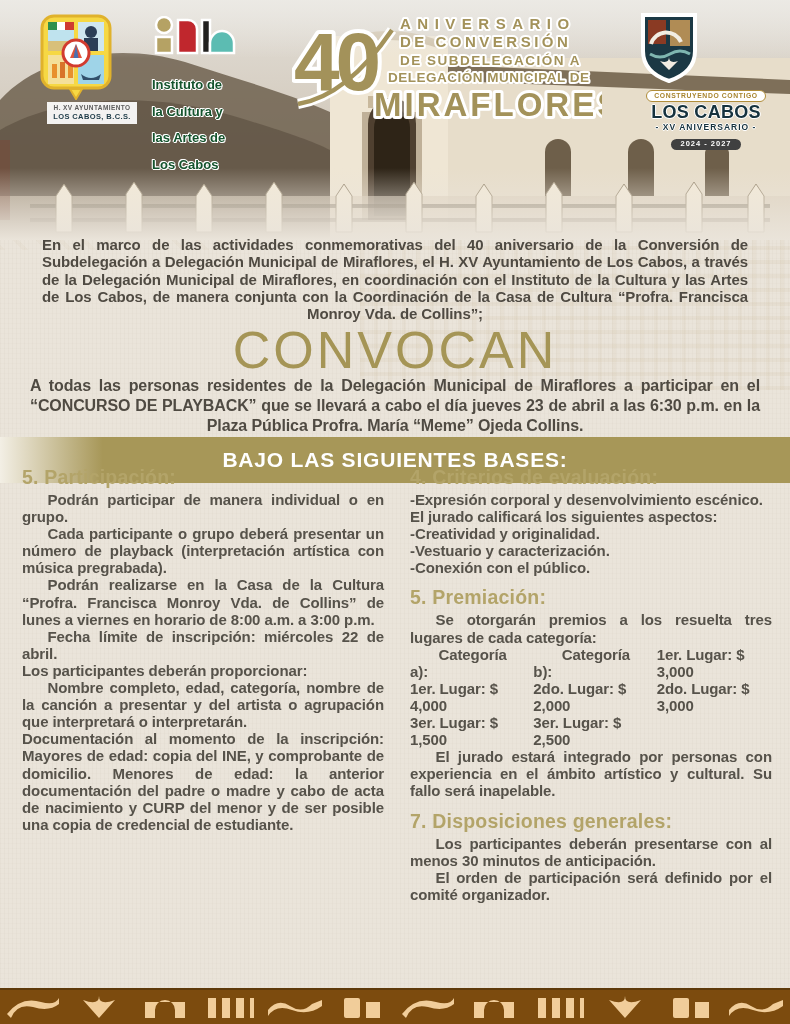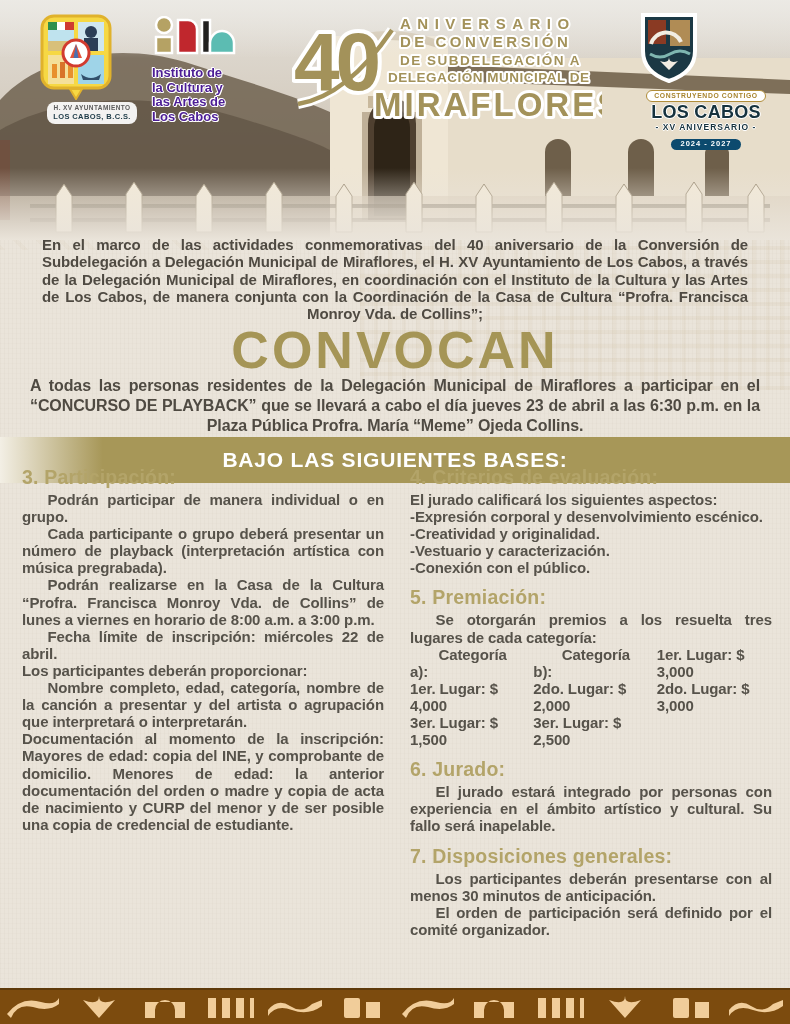--- a/index.html
+++ b/index.html
@@ -26,49 +26,50 @@
     background:
       repeating-linear-gradient(45deg, rgba(170,140,85,.12) 0 4px, transparent 4px 16px);
   }
 
   
   .photo-header{position:absolute;top:0;left:0;width:790px;height:240px;z-index:2;}
   .photo-header svg{display:block;}
   .logos{position:absolute;inset:0;z-index:3;}
 
   .coat{position:absolute;left:40px;top:14px;width:104px;text-align:center;}
-  .coat-label{display:inline-block;background:rgba(255,255,255,.92);border-radius:8px;
+  .coat-label{display:inline-block;background:rgba(255,255,255,.92);border-radius:0;
     padding:2px 6px;margin-top:2px;line-height:1.25;}
   .coat-label .l1{font-size:6.5px;font-weight:bold;color:#5c5c5c;letter-spacing:.4px;}
   .coat-label .l2{font-size:7.5px;font-weight:bold;color:#1c3a47;letter-spacing:.4px;}
 
   .ica{position:absolute;left:152px;top:16px;width:112px;text-align:left;}
   .ica-text div{
-    font-size:13px;font-weight:bold;color:#4c1d95;line-height:14.5px;
+    font-size:13px;font-weight:bold;color:#14532d;line-height:14.5px;
     text-shadow:1px 0 0 #fff,-1px 0 0 #fff,0 1px 0 #fff,0 -1px 0 #fff,1px 1px 0 #fff,-1px -1px 0 #fff;
+    margin-top:12px;
   }
 
   .anniv{position:absolute;left:292px;top:4px;width:310px;height:122px;}
 
   .lc-badge{position:absolute;right:16px;top:12px;width:136px;text-align:center;line-height:1.1;}
   .lc-tagline{display:inline-block;background:#fff;border:1px solid #b08d3a;color:#a8852f;
     font-size:6.8px;font-weight:bold;letter-spacing:.6px;border-radius:7px;padding:1.5px 7px;margin-top:2px;}
   .lc-name{font-size:18px;font-weight:900;color:#16323e;letter-spacing:.3px;margin-top:1px;
     text-shadow:1px 0 0 #fff,-1px 0 0 #fff,0 1px 0 #fff,0 -1px 0 #fff;}
   .lc-sub{font-size:8.5px;font-weight:bold;color:#16323e;letter-spacing:1px;
     text-shadow:1px 0 0 #fff,-1px 0 0 #fff,0 1px 0 #fff,0 -1px 0 #fff;}
-  .lc-period{display:inline-block;background:#0c4a6e;color:#fff;font-size:7.5px;font-weight:bold;
+  .lc-period{display:inline-block;background:#404040;color:#fff;font-size:7.5px;font-weight:bold;
     letter-spacing:1px;border-radius:6px;padding:1.5px 9px;margin-top:2px;}
 
   
   .intro{position:absolute;z-index:2;top:236px;left:42px;right:42px;
     font-size:15px;font-weight:bold;color:#4f4a42;line-height:1.15;
     text-align:justify;text-align-last:center;letter-spacing:-.1px;}
   .convocan{position:absolute;z-index:2;top:320px;left:0;right:0;text-align:center;
-    font-size:52px;font-weight:bold;color:#a59556;letter-spacing:3px;}
+    font-size:52px;font-weight:normal;color:#a59556;letter-spacing:3px;}
   .callout{position:absolute;z-index:2;top:376px;left:30px;right:30px;
     font-size:16px;font-weight:bold;color:#4f4a42;line-height:1.25;
     text-align:justify;text-align-last:center;letter-spacing:-.1px;}
   .gold-bar{position:absolute;z-index:2;top:437px;left:0;right:0;height:46px;
     background:linear-gradient(90deg,#f3efe5 0%,#a79758 13%,#a79758 100%);
     display:flex;align-items:center;justify-content:center;}
   .gold-bar span{color:#fff;font-size:21px;font-weight:bold;letter-spacing:.8px;}
 
   .cols{position:absolute;z-index:2;top:466px;left:22px;right:18px;display:flex;gap:26px;}
   .col{flex:1;min-width:0;}
@@ -241,40 +242,40 @@
 
   <div class="gold-bar">
     <span>BAJO LAS SIGUIENTES BASES:</span>
   </div>
 
   <div class="cols">
     <div class="col">
 
 
       <div class="sec">
-        <div class="sec-title">3. Participación:</div>
+        <div class="sec-title">5. Participación:</div>
         <p class="p ind">Podrán participar de manera individual o en grupo.</p>
         <p class="p ind">Cada participante o grupo deberá presentar un número de playback (interpretación artística con música pregrabada).</p>
       </div>
 
       <div class="sec">
         <p class="p ind">Podrán realizarse en la Casa de la Cultura “Profra. Francisca Monroy Vda. de Collins” de lunes a viernes en horario de 8:00 a.m. a 3:00 p.m.</p>
         <p class="p ind">Fecha límite de inscripción: miércoles 22 de abril.</p>
         <p class="p">Los participantes deberán proporcionar:</p>
         <p class="p ind">Nombre completo, edad, categoría, nombre de la canción a presentar y del artista o agrupación que interpretará o interpretarán.</p>
-        <p class="p">Documentación al momento de la inscripción: Mayores de edad: copia del INE, y comprobante de domicilio. Menores de edad: la anterior documentación del orden o madre y copia de acta de nacimiento y CURP del menor y de ser posible una copia de credencial de estudiante.</p>
+        <p class="p">Documentación al momento de la inscripción: Mayores de edad: copia del INE, y comprobante de domicilio. Menores de edad: la anterior documentación del padre o madre y cabo de acta de nacimiento y CURP del menor y de ser posible una copia de credencial de estudiante.</p>
       </div>
     </div>
 
     <div class="col">
 
       <div class="sec">
         <div class="sec-title">4. Criterios de evaluación:</div>
+        <p class="p">-Expresión corporal y desenvolvimiento escénico.</p>
         <p class="p">El jurado calificará los siguientes aspectos:</p>
-        <p class="p">-Expresión corporal y desenvolvimiento escénico.</p>
         <p class="p">-Creatividad y originalidad.</p>
         <p class="p">-Vestuario y caracterización.</p>
         <p class="p">-Conexión con el público.</p>
       </div>
 
       <div class="sec">
         <div class="sec-title">5. Premiación:</div>
         <p class="p ind">Se otorgarán premios a los resuelta tres lugares de cada categoría:</p>
         <div class="prize-grid">
           <p class="p hdr">Categoría a):</p>
@@ -282,21 +283,20 @@
           <p class="p cell">1er. Lugar: $ 3,000</p>
           <p class="p cell">1er. Lugar: $ 4,000</p>
           <p class="p cell">2do. Lugar: $ 2,000</p>
           <p class="p cell">2do. Lugar: $ 3,000</p>
           <p class="p cell">3er. Lugar: $ 1,500</p>
           <p class="p cell">3er. Lugar: $ 2,500</p>
         </div>
       </div>
 
       <div class="sec">
-        <div class="sec-title">6. Jurado:</div>
         <p class="p ind">El jurado estará integrado por personas con experiencia en el ámbito artístico y cultural. Su fallo será inapelable.</p>
       </div>
 
       <div class="sec">
         <div class="sec-title">7. Disposiciones generales:</div>
         <p class="p ind">Los participantes deberán presentarse con al menos 30 minutos de anticipación.</p>
         <p class="p ind">El orden de participación será definido por el comité organizador.</p>
       </div>
     </div>
   </div>

